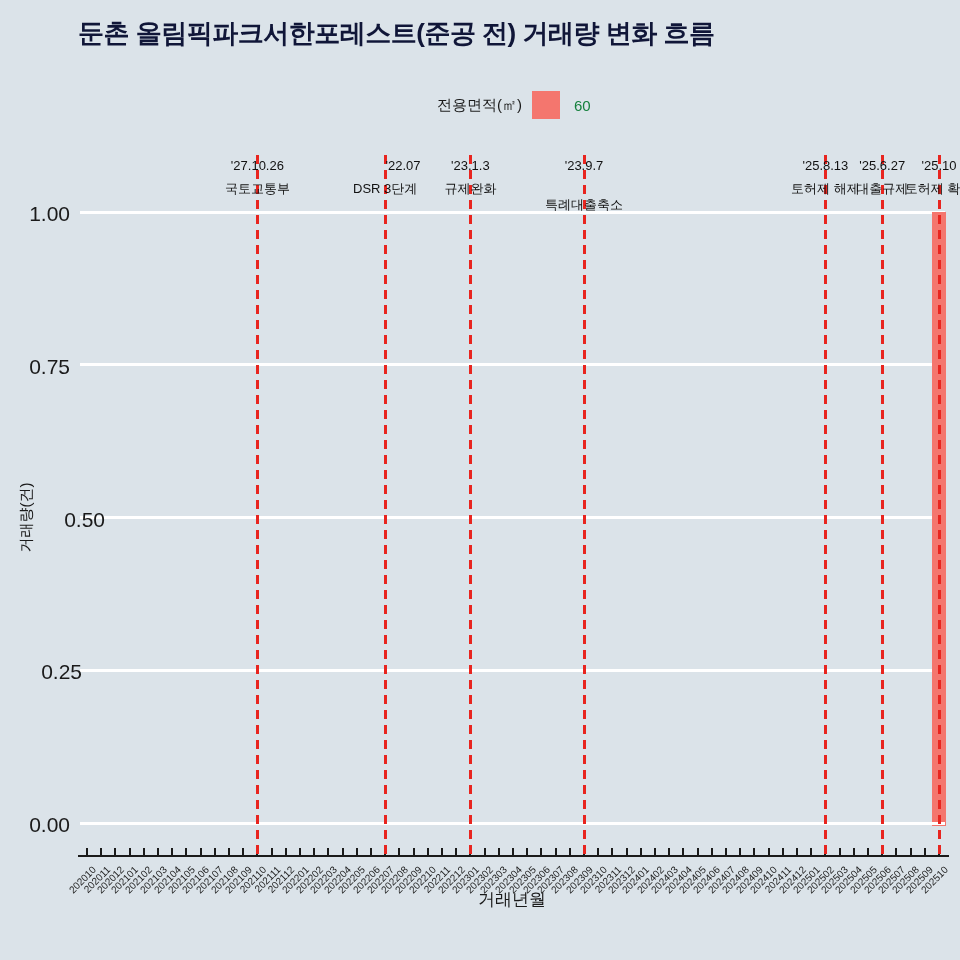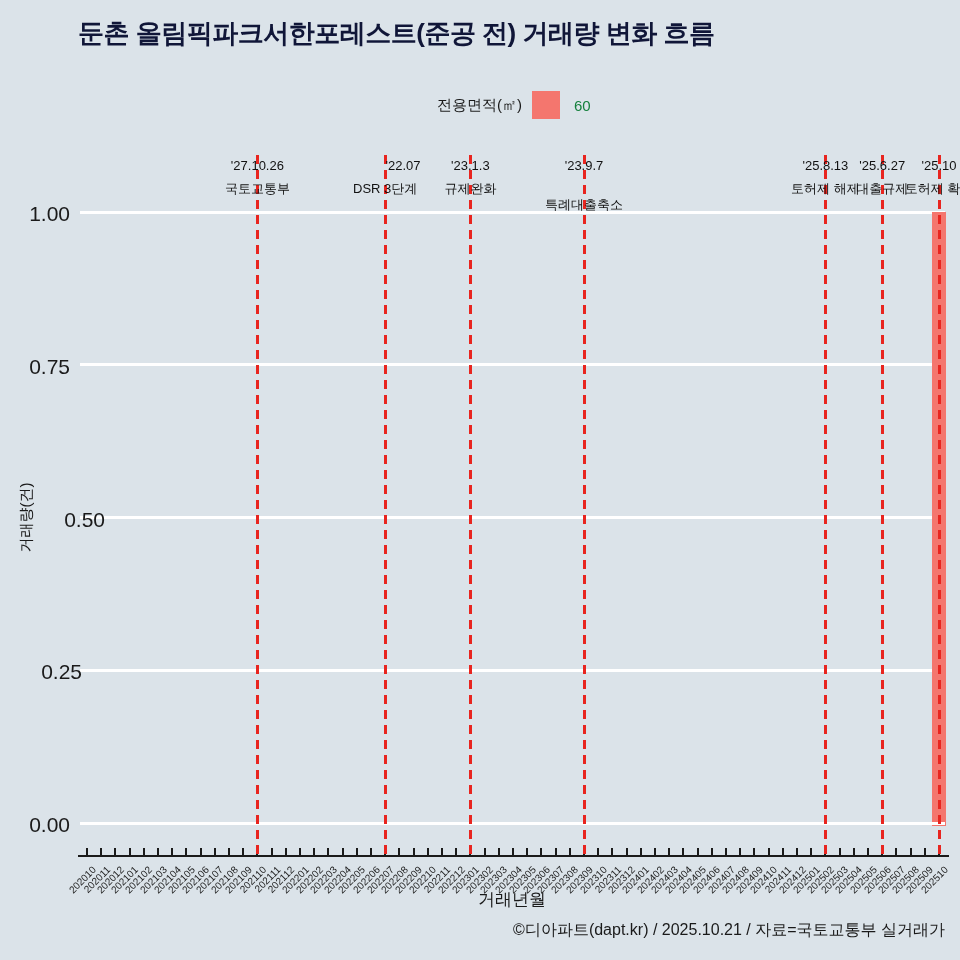--- a/index.html
+++ b/index.html
@@ -337,14 +337,13 @@
       <div class="event-date" style="left: 782.2px; top: 158px;">'25.6.27</div>
       <div class="event-name" style="left: 782.2px; top: 180px;">대출규제</div>
       <div class="event-line" style="left: 937.5px; top: 155px; height: 700px; background: repeating-linear-gradient(rgb(232, 37, 31) 0px, rgb(232, 37, 31) 9px, transparent 9px, transparent 15px);"></div>
       <div class="event-date" style="left: 839px; top: 158px;">'25.10</div>
       <div class="event-name" style="left: 839px; top: 180px;">토허제 확대</div>
     </div>
 
   <div class="ylabel" style="left: -74px; top: 507.5px;">거래량(건)</div>
   <div class="xlabel-title" style="left:312px;top:888px;">거래년월</div>
 
-  <div class="footer">©디아파트(dapt.kr) / 2025.10.21 / 자료=국토교통부 실거래가</div>
 </div>
 
 </body></html>

